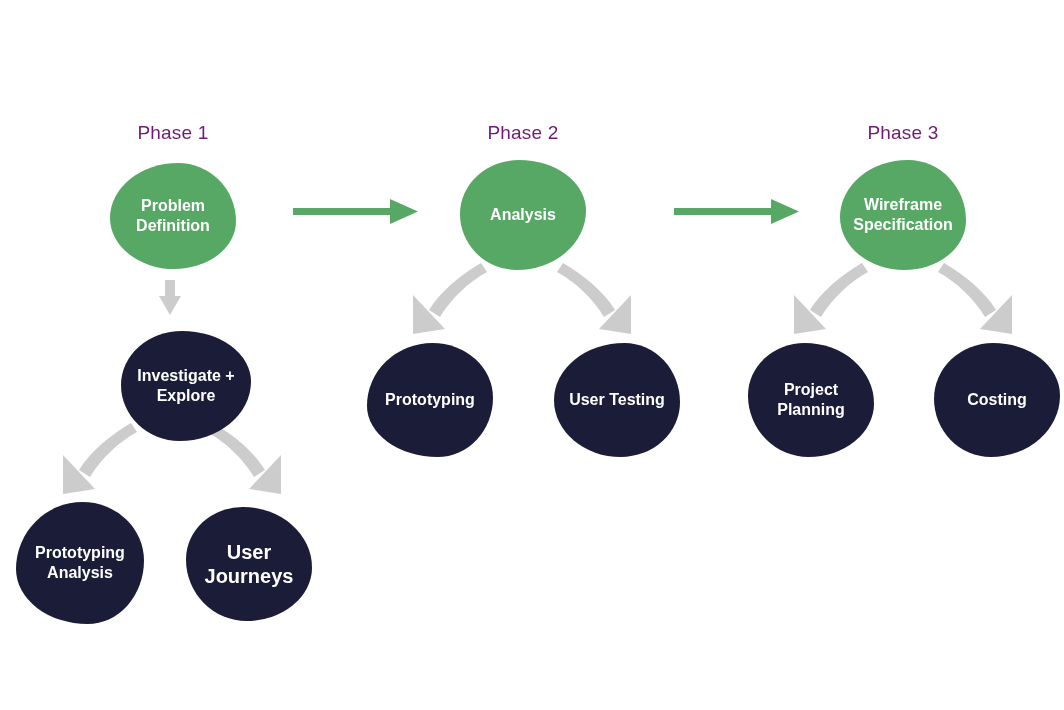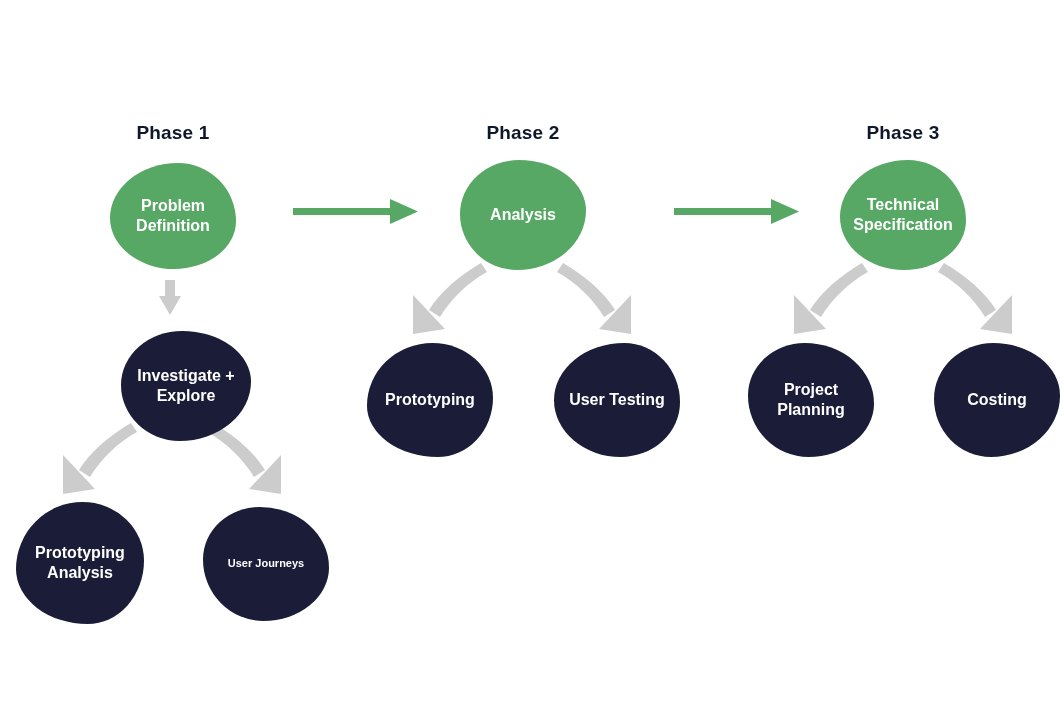--- a/index.html
+++ b/index.html
@@ -29,24 +29,24 @@
     width: 1064px;
     height: 710px;
     z-index: 1;
   }
 
   
   .phase-label {
     position: absolute;
     z-index: 3;
     font-family: "Liberation Sans", sans-serif;
-    font-weight: bold;
+    font-weight: normal;
     font-size: 19px;
     letter-spacing: 0.2px;
-    color: #0f172a;
+    color: #701a75;
     text-align: center;
     white-space: nowrap;
     transform: translateX(-50%);
   }
 
   
   .node {
     position: absolute;
     z-index: 2;
     display: flex;
@@ -140,38 +140,38 @@
   <div class="node navy blob-b" style="left:121px; top:331px; width:130px; height:110px; font-size:16px;">
     <span class="node-label">Investigate +
 Explore</span>
   </div>
 
   <div class="node navy blob-c" style="left:16px; top:502px; width:128px; height:122px; font-size:16px;">
     <span class="node-label">Prototyping
 Analysis</span>
   </div>
 
-  <div class="node navy blob-d" style="left:203px; top:507px; width:126px; height:114px; font-size:11px;">
+  <div class="node navy blob-d" style="left:186px; top:507px; width:126px; height:114px; font-size:20px;">
     <span class="node-label">User Journeys</span>
   </div>
 
   <div class="node green blob-b" style="left:460px; top:160px; width:126px; height:110px; font-size:16px;">
     <span class="node-label">Analysis</span>
   </div>
 
   <div class="node navy blob-e" style="left:554px; top:343px; width:126px; height:114px; font-size:16px;">
     <span class="node-label">User Testing</span>
   </div>
 
   <div class="node navy blob-c" style="left:367px; top:343px; width:126px; height:114px; font-size:16px;">
     <span class="node-label">Prototyping</span>
   </div>
 
   <div class="node green blob-a" style="left:840px; top:160px; width:126px; height:110px; font-size:16px;">
-    <span class="node-label">Technical
+    <span class="node-label">Wireframe
 Specification</span>
   </div>
 
   <div class="node navy blob-b" style="left:934px; top:343px; width:126px; height:114px; font-size:16px;">
     <span class="node-label">Costing</span>
   </div>
 
   <div class="node navy blob-d" style="left:748px; top:343px; width:126px; height:114px; font-size:16px;">
     <span class="node-label">Project
 Planning</span>

